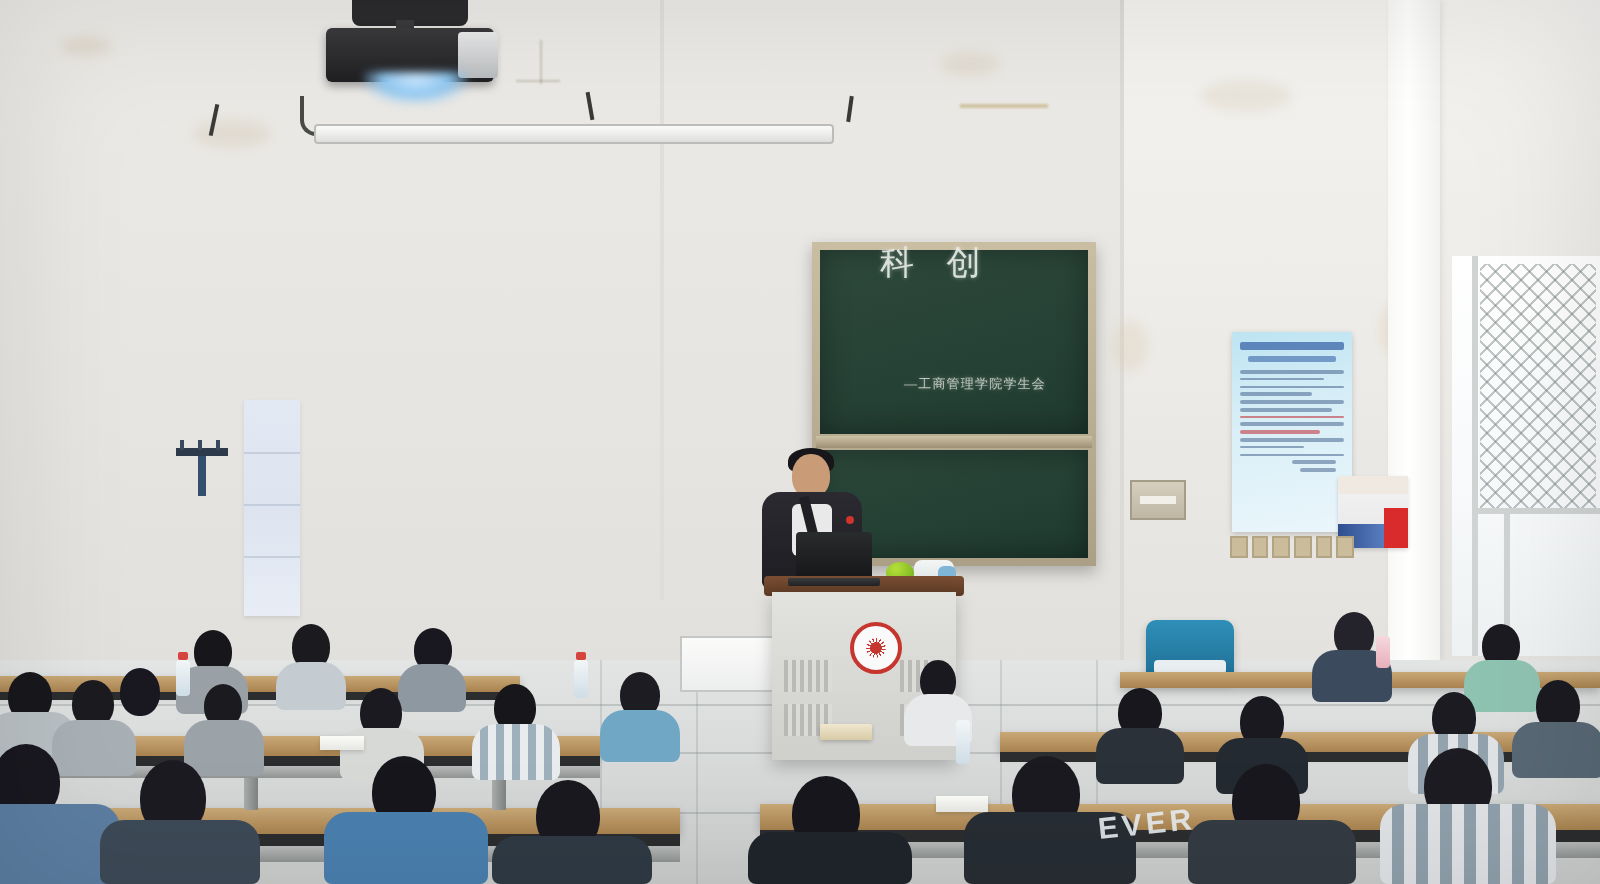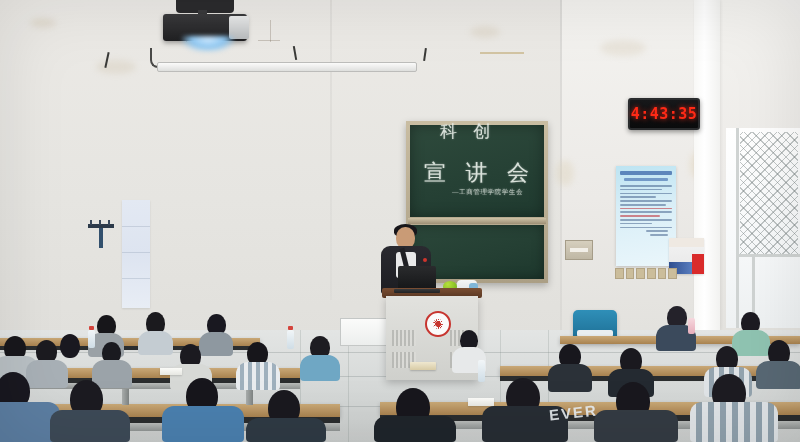--- a/index.html
+++ b/index.html
@@ -236,26 +236,22 @@
   <div class="hang" style="left:424px;top:48px;width:2px;height:13px;transform:rotate(8deg)"></div>
 
   <div class="scr-cable"></div>
   <div class="scr-housing"></div>
 
   <div class="bb-frame"></div>
   <div class="bb-top"></div>
   <div class="bb-tray"></div>
   <div class="bb-bottom"></div>
   <div class="chalk chalk-l1">科 创</div>
-  <div class="chalk chalk-l2">宣 讲 会</div>
   <div class="chalk chalk-sub">—工商管理学院学生会</div>
 
-  <div class="clock">
-    <span>4:43:35</span>
-  </div>
 
   <div class="poster-blue">
     <div class="p-title"></div>
     <div class="p-title2"></div>
     <div class="p-line"></div>
     <div class="p-line" style="margin-right:14px"></div>
     <div class="p-line"></div>
     <div class="p-line" style="margin-right:20px"></div>
     <div class="p-line"></div>
     <div class="p-line" style="margin-right:10px"></div>

